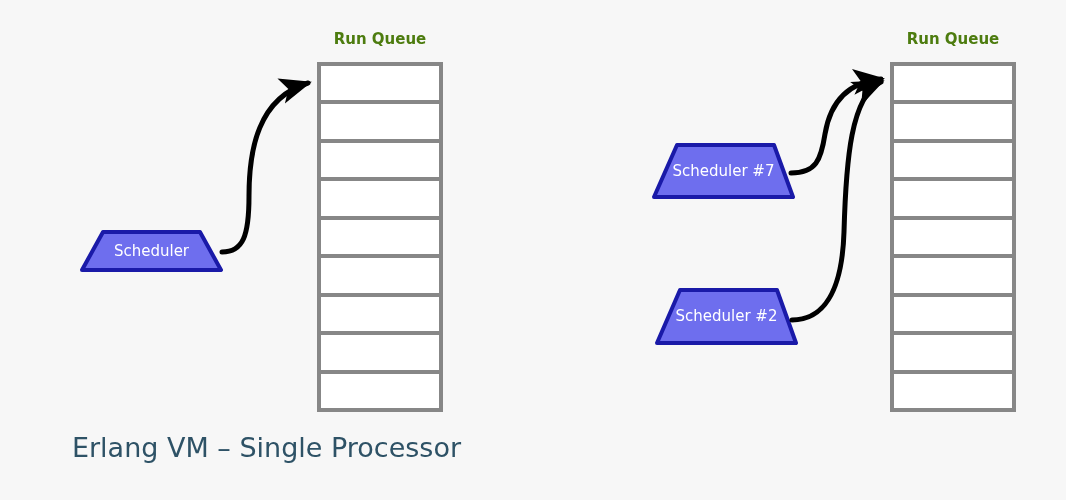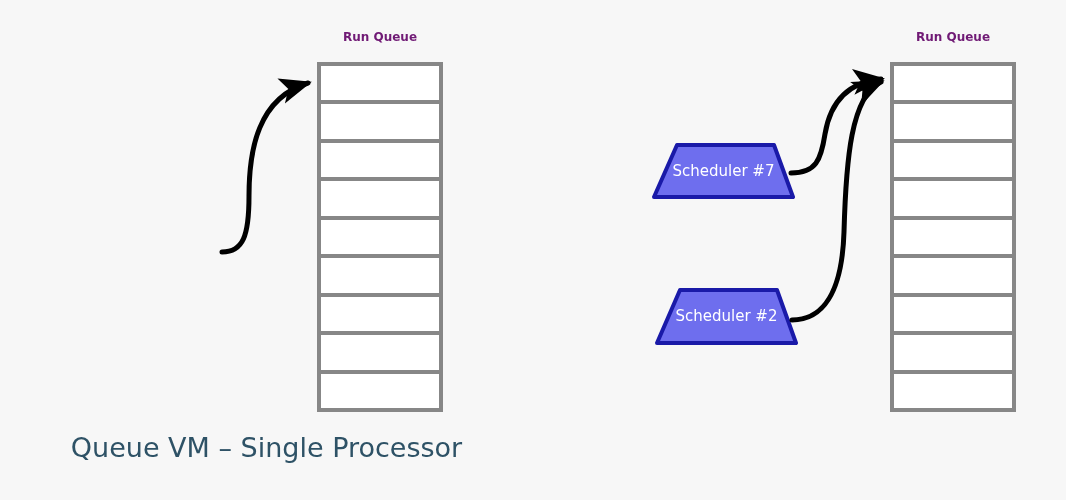--- a/index.html
+++ b/index.html
@@ -39,23 +39,23 @@
     background: #ffffff;
     border: 4px solid #878787;
     box-sizing: border-box;
     flex: 1 1 0;
     margin-bottom: -4px;
   }
   .queue-cell:last-child { margin-bottom: 0; }
 
   .queue-label {
     position: absolute;
-    font-size: 12px;
+    font-size: 15px;
     font-weight: bold;
-    color: #701a75;
+    color: #4d7c0f;
     white-space: nowrap;
     text-align: center;
   }
 
   
   .scheduler {
     position: absolute;
     display: flex;
     align-items: center;
     justify-content: center;
@@ -109,31 +109,37 @@
       <div class="queue-cell"></div>
       <div class="queue-cell"></div>
       <div class="queue-cell"></div>
       <div class="queue-cell"></div>
       <div class="queue-cell"></div>
       <div class="queue-cell"></div>
       <div class="queue-cell"></div>
       <div class="queue-cell"></div>
     </div>
 
+    <div class="scheduler" style="left:80px; top:230px; width:143px; height:42px;">
+      <svg viewBox="0 0 143 42" preserveAspectRatio="none">
+        <polygon points="23,2 120,2 141,40 2,40" fill="#6e6eee" stroke="#1a1aa8" stroke-width="4" stroke-linejoin="round" vector-effect="non-scaling-stroke"></polygon>
+      </svg>
+      <span class="scheduler-label">Scheduler</span>
+    </div>
 
     <svg class="arrow-layer" viewBox="0 0 533 500">
       <defs>
         <marker id="ah-left" markerWidth="7" markerHeight="7" refX="5.6" refY="3" orient="auto" markerUnits="strokeWidth">
           <path d="M0,0.4 L6.4,3 L0,5.6 L1.5,3 Z" fill="#000000"></path>
         </marker>
       </defs>
       <path d="M 222,252 C 243,252 249,236 249,196 C 249,150 258,98 308,83" fill="none" stroke="#000000" stroke-width="5" stroke-linecap="round" marker-end="url(#ah-left)"></path>
     </svg>
 
-    <div class="caption" style="left:0px; top:432px; width:533px;">Queue VM – Single Processor</div>
+    <div class="caption" style="left:0px; top:432px; width:533px;">Erlang VM – Single Processor</div>
   </div>
 
   <div class="panel" id="panel-smp">
 
     <div class="queue-label" style="left:357px; top:30px; width:126px;">Run Queue</div>
 
     <div class="queue" id="queue-smp" style="left:357px; top:62px; width:126px; height:350px;">
       <div class="queue-cell"></div>
       <div class="queue-cell"></div>
       <div class="queue-cell"></div>

